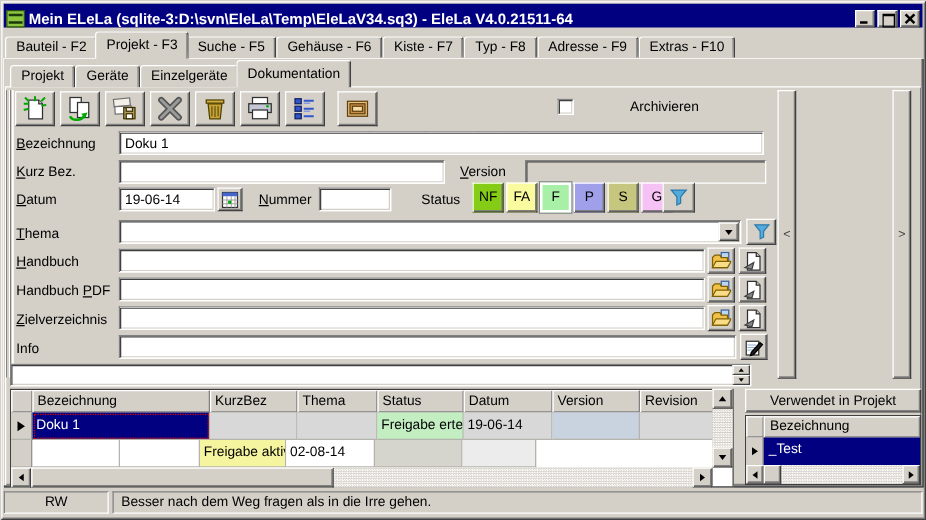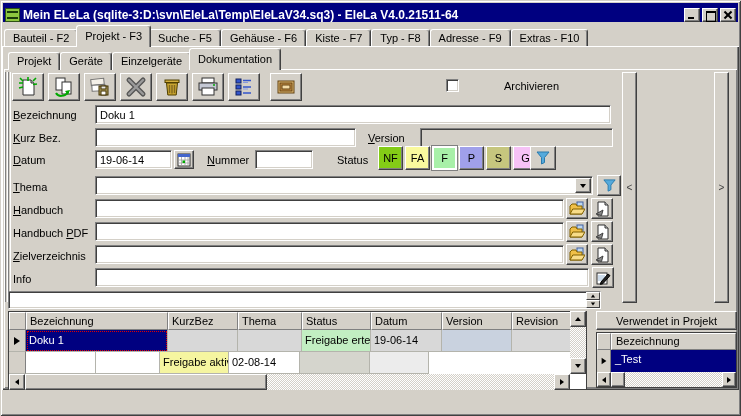--- a/index.html
+++ b/index.html
@@ -423,14 +423,18 @@
       <span class="sbtn" style="left:0;top:0;width:14px;height:15px">
           <span class="tri-l"></span>
         </span>
       <span class="thumb" style="left:14px;top:0;width:14px;height:15px"></span>
       <span class="sbtn" style="left:125px;top:0;width:14px;height:15px">
           <span class="tri-rr"></span>
         </span>
     </div>
   </div>
 
+  <div class="statusbar">
+    <span class="spanel" style="left:3px;width:84px;text-align:center">RW</span>
+    <span class="spanel" style="left:90px;width:648px">Besser nach dem Weg fragen als in die Irre gehen.</span>
+  </div>
 
 </div>
 
 </body></html>

